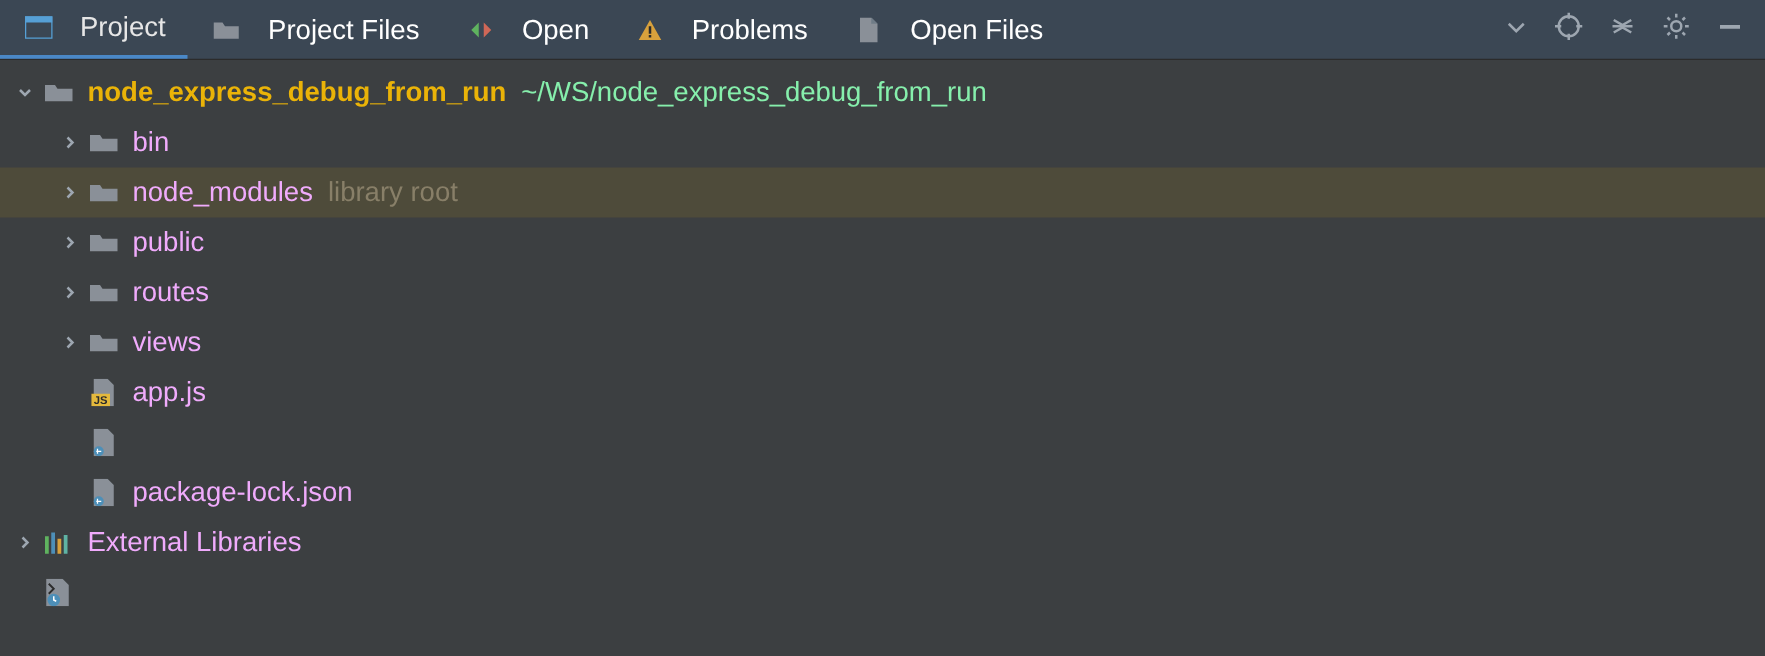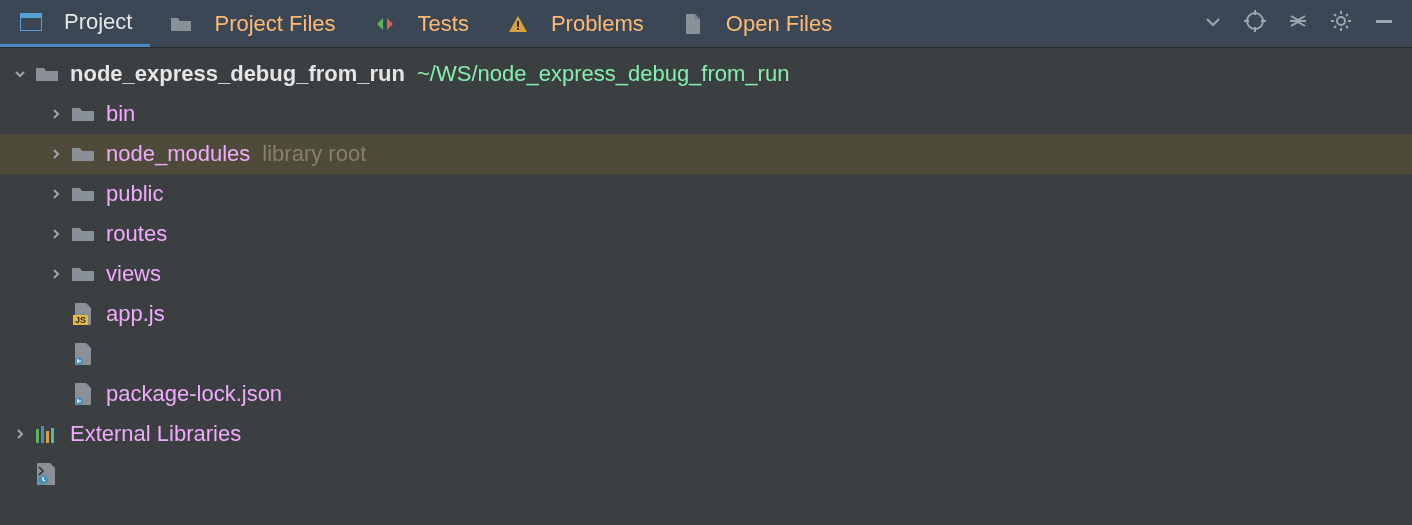--- a/index.html
+++ b/index.html
@@ -21,21 +21,21 @@
     height: 48px;
     background: #3b4754;
     border-bottom: 1px solid #2b2b2b;
   }
   .tab {
     display: flex;
     align-items: center;
     gap: 10px;
     padding: 0 18px;
     height: 100%;
-    color: #fdba74;
+    color: #ffffff;
     cursor: pointer;
   }
   .tab.active {
     color: #e6e6e6;
     border-bottom: 3px solid #4a88c7;
   }
   .tab.active .tab-label { font-weight: 500; }
   .tab-label { white-space: nowrap; }
 
   .spacer { flex: 1; }
@@ -59,21 +59,21 @@
     margin-right: 4px;
     color: #9da6b0;
   }
   .arrow.none { visibility: hidden; }
   .icon {
     width: 26px; height: 22px;
     display: flex; align-items: center; justify-content: center;
     margin-right: 10px;
   }
   .node .name { color: #f0abfc; }
-  .node .bold { font-weight: 700; color: #e5e5e5; }
+  .node .bold { font-weight: 700; color: #eab308; }
   .node .muted { color: #86efac; margin-left: 12px; }
   .node .muted2 { color: #887f68; margin-left: 12px; }
 
   
   .lvl0 { padding-left: 10px; }
   .lvl1 { padding-left: 46px; }
 
   
   .folder-svg { fill: #8a9098; }
 </style>
@@ -98,21 +98,21 @@
     </span>
     <span class="tab-label">Project Files</span>
   </div>
   <div class="tab">
     <span class="icon">
       <svg width="22" height="18" viewBox="0 0 22 18">
           <path d="M3 9 L9 3 L9 15 Z" fill="#5fb35f"></path>
           <path d="M19 9 L13 3 L13 15 Z" fill="#d06757"></path>
         </svg>
     </span>
-    <span class="tab-label">Tests</span>
+    <span class="tab-label">Open</span>
   </div>
   <div class="tab">
     <span class="icon">
       <svg width="20" height="18" viewBox="0 0 20 18">
           <path d="M10 1 L19 17 H1 Z" fill="#d8a13c"></path>
           <rect x="9" y="6" width="2" height="6" fill="#2b2b2b"></rect>
           <rect x="9" y="13" width="2" height="2" fill="#2b2b2b"></rect>
         </svg>
     </span>
     <span class="tab-label">Problems</span>

